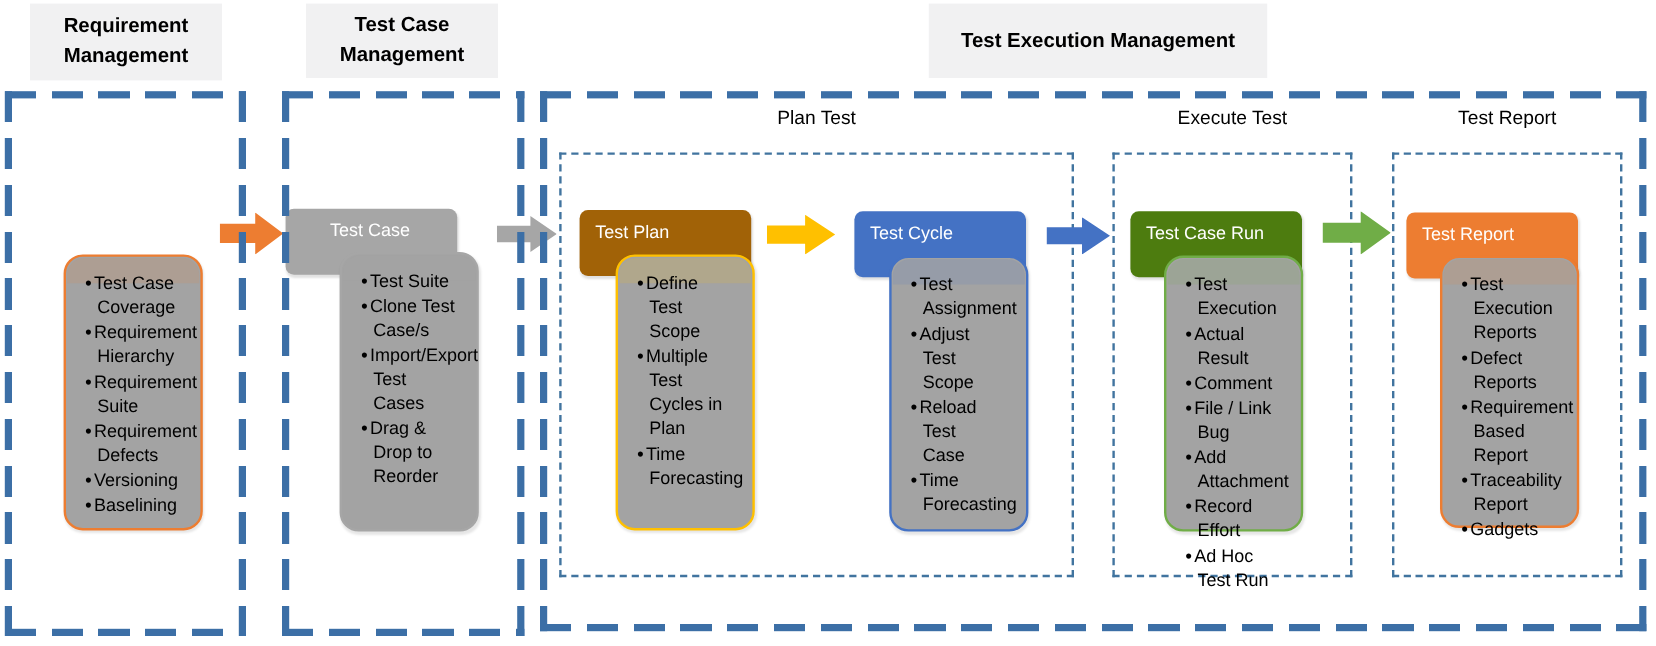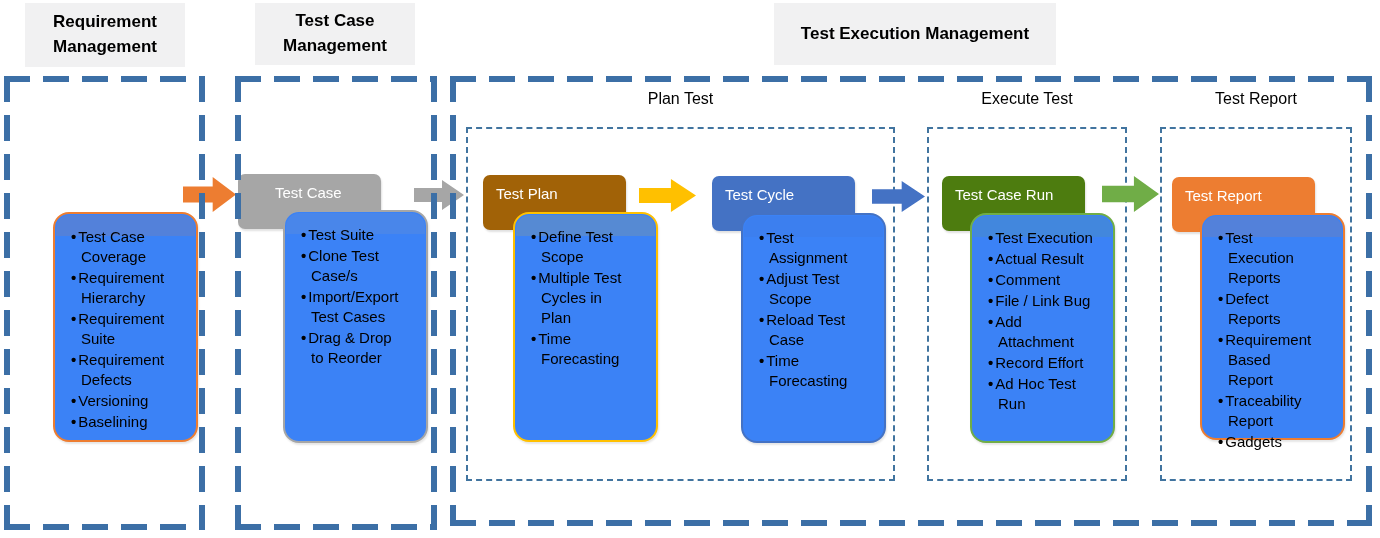--- a/index.html
+++ b/index.html
@@ -38,21 +38,21 @@
   .sub-label { position:absolute; top:90px; font-size:16px; color:#000;
     text-align:center; z-index:6; }
   #lbl-plan    { left:466px;  width:429px; }
   #lbl-execute { left:927px;  width:200px; }
   #lbl-report  { left:1160px; width:192px; }
 
   
   .card-header { position:absolute; width:143px; height:55px; border-radius:7px;
     color:#fff; font-size:15px; padding:10px 0 0 13px; z-index:8;
     box-shadow:1px 2px 2px rgba(0,0,0,0.12); }
-  .card-body { position:absolute; width:145px; background:#3b82f6;
+  .card-body { position:absolute; width:116px; background:#a3a3a3;
     border:2px solid; border-radius:16px; z-index:10;
     box-shadow:1px 2px 2px rgba(0,0,0,0.10); }
   .card-body::before { content:""; position:absolute; left:1px; right:1px; top:1px;
     height:21px; border-radius:14px 14px 0 0; opacity:0.14; z-index:0; }
   .card-body ul { list-style:none; position:relative; z-index:1;
     padding:13px 0 0 16px; }
   .card-body li { font-size:15px; line-height:20px; color:#000;
     padding-left:10px; text-indent:-10px; margin-bottom:1px; }
   .card-body li::before { content:"\2022"; margin-right:2px; font-weight:bold; }
 

